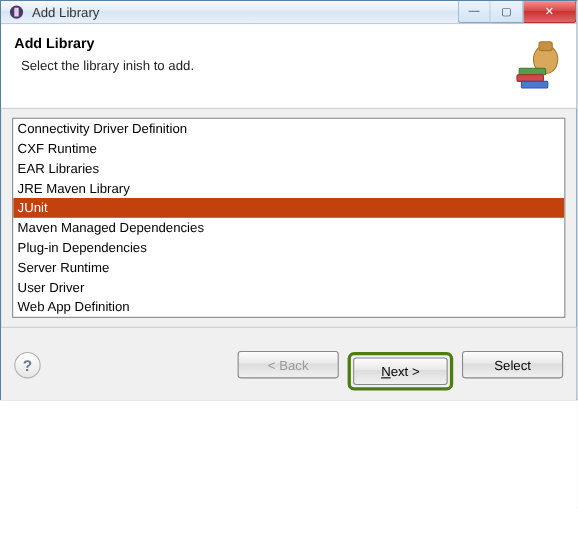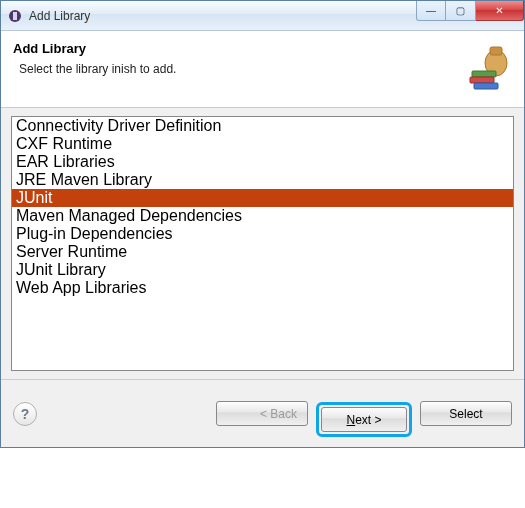--- a/index.html
+++ b/index.html
@@ -1,18 +1,18 @@
 <!DOCTYPE html>
 <html><head>
 <meta charset="utf-8">
 <style>
   * { box-sizing: border-box; margin: 0; padding: 0; }
   body { font-family: "Segoe UI", Tahoma, sans-serif; font-size: 12px; background: #fff; }
   .window {
-    width: 525px; height: 448px; border: 1px solid #5a7fa0; background: #f0f0f0;
+    width: 525px; height: 364px; border: 1px solid #5a7fa0; background: #f0f0f0;
     display: flex; flex-direction: column;
   }
   .titlebar {
     height: 30px; display: flex; align-items: center;
     background: linear-gradient(#f7fbff, #e2ecf6 45%, #d6e4f2 46%, #e8f1fa);
     border-bottom: 1px solid #b8c8d8; padding: 0 0 0 6px;
   }
   .titlebar .app-icon {
     width: 16px; height: 16px; margin-right: 6px; display: flex; align-items: center; justify-content: center;
   }
@@ -34,41 +34,41 @@
     display: flex; align-items: flex-start; justify-content: space-between;
   }
   .header-text h2 { font-size: 13px; font-weight: bold; margin-bottom: 6px; color: #000; }
   .header-text p { font-size: 12px; color: #222; padding-left: 6px; }
   .header-icon { width: 54px; height: 54px; }
   .content { flex: 1; padding: 8px 10px; display: flex; flex-direction: column; }
   .listbox {
     flex: 1; border: 1px solid #888; background: #fff; overflow: auto;
   }
   .list-item {
-    padding: 1px 4px; font-size: 16px; color: #000; cursor: default; line-height: 16px;
+    padding: 1px 4px; font-size: 12px; color: #000; cursor: default; line-height: 16px;
   }
   .list-item.selected { background: #c2410c; color: #fff; }
   .footer {
     border-top: 1px solid #ccc; padding: 10px 12px; display: flex; align-items: center; gap: 8px;
     background: #f0f0f0;
   }
   .help-btn {
     width: 24px; height: 24px; border: 1px solid #b0b0b0; border-radius: 50%; background: linear-gradient(#fff,#e6e6e6);
     display: flex; align-items: center; justify-content: center; color: #6a7a8a; font-size: 14px; font-weight: bold;
     margin-right: auto;
   }
   .btn {
     min-width: 92px; height: 25px; border: 1px solid #888; border-radius: 3px;
     background: linear-gradient(#fdfdfd,#e8e8e8 45%,#dcdcdc 46%,#f0f0f0);
     font-size: 12px; color: #000; display: flex; align-items: center; justify-content: center;
     padding: 0 10px;
   }
-  .btn.disabled { color: #9a9a9a; justify-content: flex-end; }
+  .btn.disabled { color: #9a9a9a; }
   .btn .ul { text-decoration: underline; }
-  .highlight { border: 3px solid #0ea5e9; border-radius: 6px; padding: 2px; margin-top: 12px; }
+  .highlight { border: 3px solid #4d7c0f; border-radius: 6px; padding: 2px; margin-top: 12px; }
   .highlight .btn { min-width: 86px; }
 </style>
 </head>
 <body>
 
 <div class="window">
 
   <div class="titlebar">
     <span class="app-icon">
       <svg width="14" height="14" viewBox="0 0 14 14">
@@ -109,22 +109,22 @@
   <div class="content">
     <div class="listbox" id="listbox">
         <div class="list-item">Connectivity Driver Definition</div>
         <div class="list-item">CXF Runtime</div>
         <div class="list-item">EAR Libraries</div>
         <div class="list-item">JRE Maven Library</div>
         <div class="list-item selected">JUnit</div>
         <div class="list-item">Maven Managed Dependencies</div>
         <div class="list-item">Plug-in Dependencies</div>
         <div class="list-item">Server Runtime</div>
-        <div class="list-item">JUnit Library</div>
-        <div class="list-item">Web App Libraries</div>
+        <div class="list-item">User Driver</div>
+        <div class="list-item">Web App Definition</div>
       </div>
   </div>
 
   <div class="footer">
     <div class="help-btn">
       <span>?</span>
     </div>
     <div class="btn disabled">
       <span>&lt; Back</span>
     </div>

